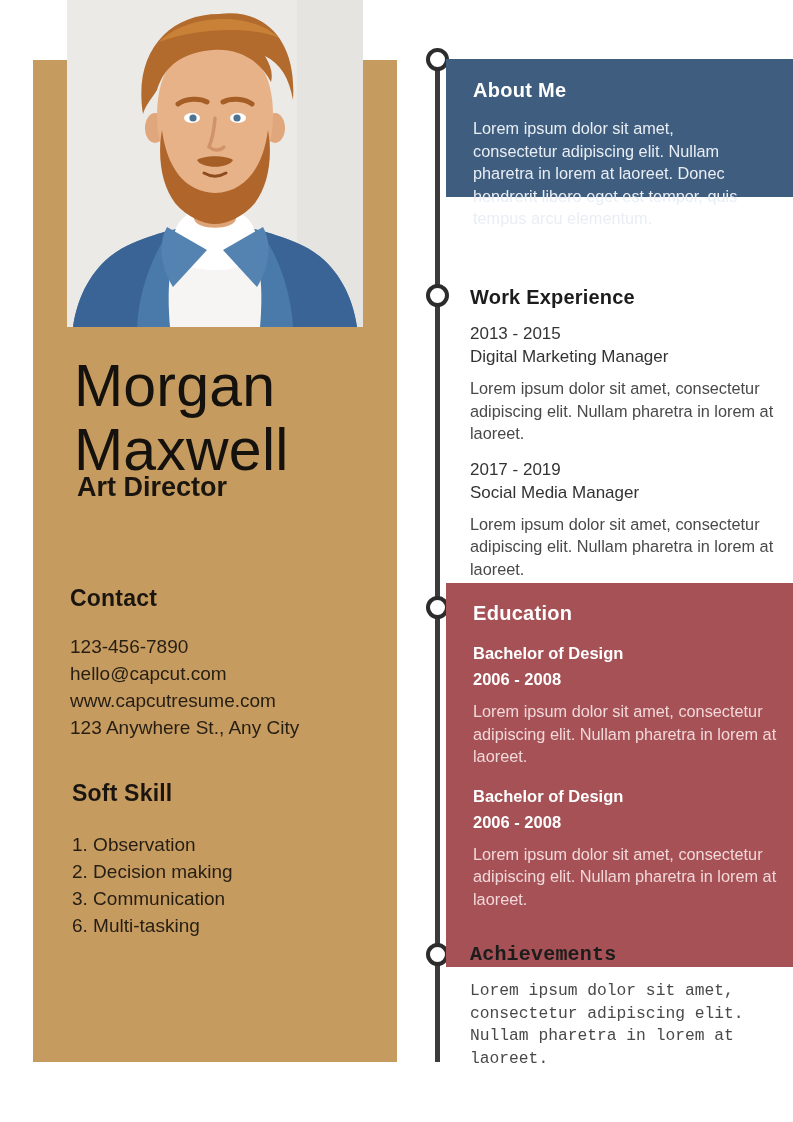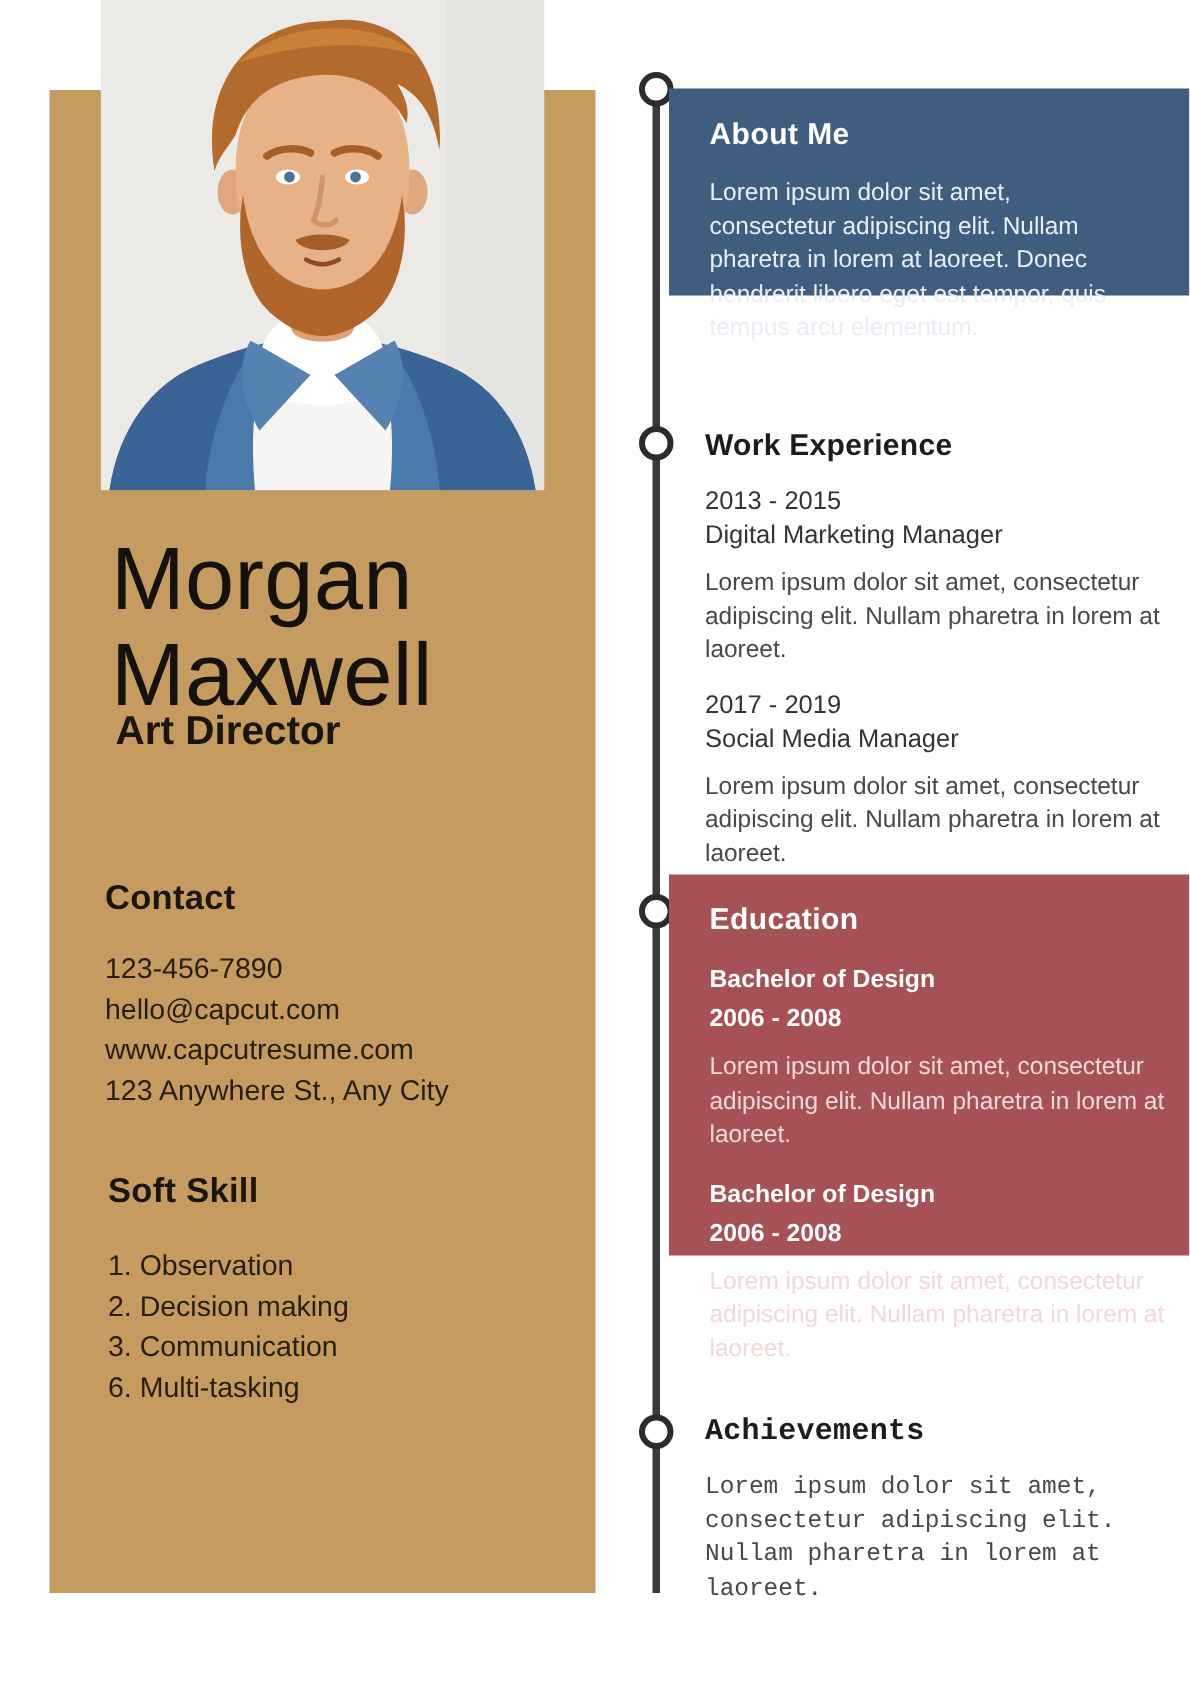--- a/index.html
+++ b/index.html
@@ -44,21 +44,21 @@
 
   .plain-section { position:absolute; left:470px; width:322px; }
   .work-section { top:285px; }
   .achievements-section { top:943px;font-family:Liberation Mono, monospace; }
   .main-heading { font-size:20px; font-weight:700; color:#1c1c1c; line-height:24px; letter-spacing:0.2px; }
   .entry { margin-top:13px; }
   .entry-dates, .entry-role { font-size:17px; line-height:23px; color:#333333; }
   .entry-body { margin-top:9px; font-size:16.3px; line-height:22.6px; color:#494949; max-width:314px; }
   .achievements-section .entry-body { margin-top:13px; }
 
-  .education-box { position:absolute; left:446px; top:583px; width:347px; height:254px;
+  .education-box { position:absolute; left:446px; top:583px; width:347px; height:384px;
                    background:#a65156; box-sizing:border-box; padding:19px 8px 0 27px; }
   .edu-entry { margin-top:15px; }
   .edu-degree, .edu-dates { font-size:16.5px; font-weight:700; line-height:26px; color:#ffffff; }
   .edu-body { margin-top:8px; font-size:16.3px; line-height:22.6px; color:#f1d8d9; max-width:314px; }
 </style>
 </head>
 <body>
 
 <div class="page">
 

